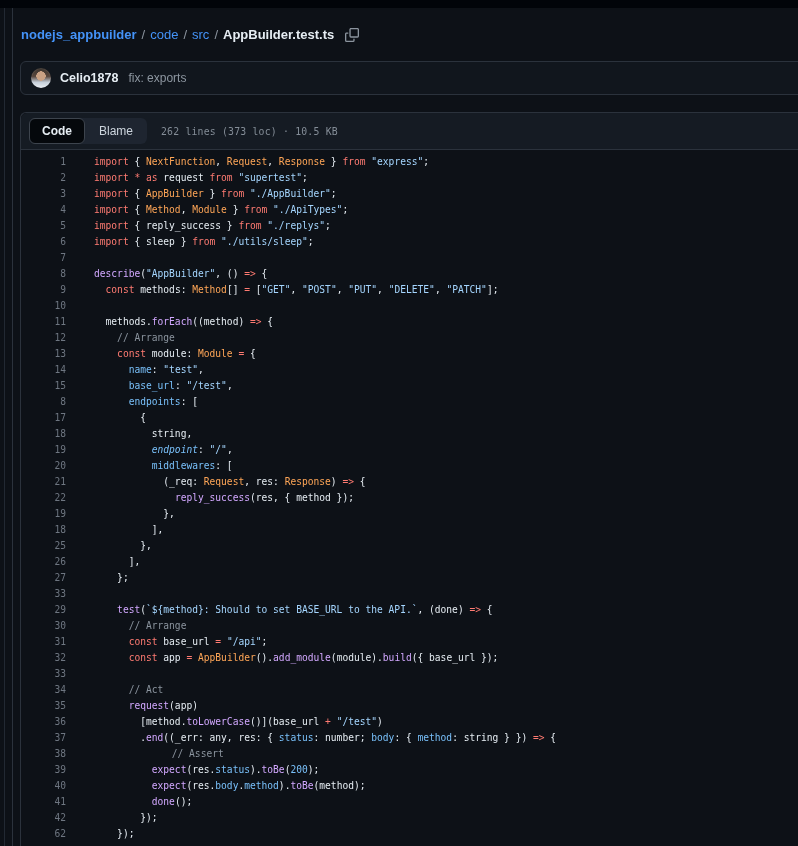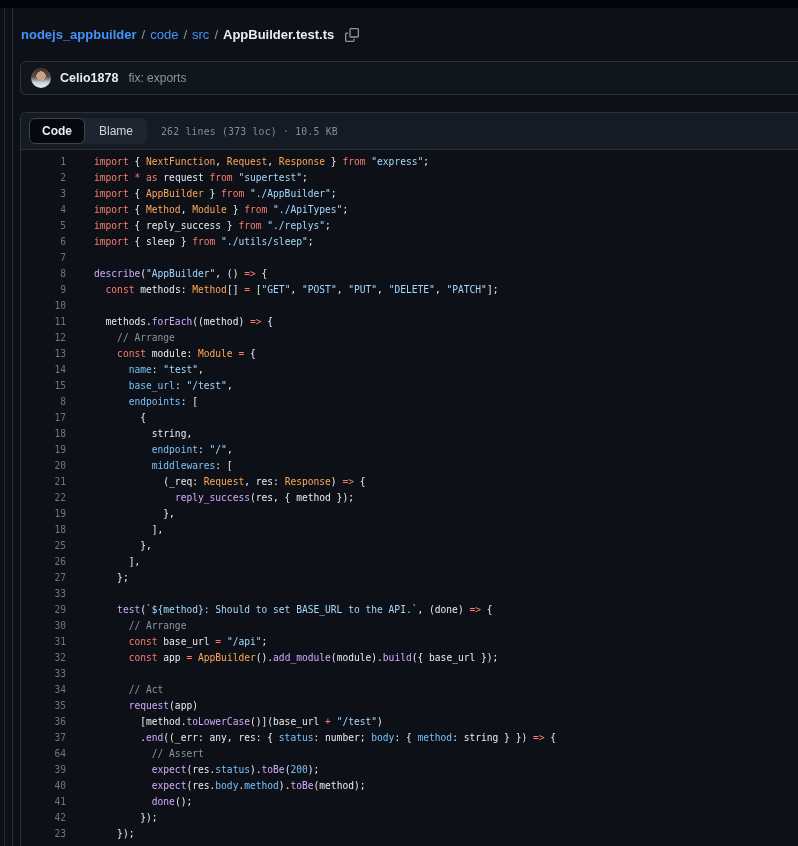--- a/index.html
+++ b/index.html
@@ -105,39 +105,39 @@
       <div class="code-row"><span class="ln">9</span><span class="cl"><span style="color: rgb(230, 237, 243);">  </span><span style="color: rgb(255, 123, 114);">const</span><span style="color: rgb(230, 237, 243);"> methods: </span><span style="color: rgb(255, 166, 87);">Method</span><span style="color: rgb(230, 237, 243);">[] </span><span style="color: rgb(255, 123, 114);">=</span><span style="color: rgb(230, 237, 243);"> [</span><span style="color: rgb(165, 214, 255);">"GET"</span><span style="color: rgb(230, 237, 243);">, </span><span style="color: rgb(165, 214, 255);">"POST"</span><span style="color: rgb(230, 237, 243);">, </span><span style="color: rgb(165, 214, 255);">"PUT"</span><span style="color: rgb(230, 237, 243);">, </span><span style="color: rgb(165, 214, 255);">"DELETE"</span><span style="color: rgb(230, 237, 243);">, </span><span style="color: rgb(165, 214, 255);">"PATCH"</span><span style="color: rgb(230, 237, 243);">];</span></span></div>
       <div class="code-row"><span class="ln">10</span><span class="cl"></span></div>
       <div class="code-row"><span class="ln">11</span><span class="cl"><span style="color: rgb(230, 237, 243);">  methods.</span><span style="color: rgb(210, 168, 255);">forEach</span><span style="color: rgb(230, 237, 243);">((method) </span><span style="color: rgb(255, 123, 114);">=&gt;</span><span style="color: rgb(230, 237, 243);"> {</span></span></div>
       <div class="code-row"><span class="ln">12</span><span class="cl"><span style="color: rgb(230, 237, 243);">    </span><span style="color: rgb(139, 148, 158);">// Arrange</span></span></div>
       <div class="code-row"><span class="ln">13</span><span class="cl"><span style="color: rgb(230, 237, 243);">    </span><span style="color: rgb(255, 123, 114);">const</span><span style="color: rgb(230, 237, 243);"> module: </span><span style="color: rgb(255, 166, 87);">Module</span><span style="color: rgb(230, 237, 243);"> </span><span style="color: rgb(255, 123, 114);">=</span><span style="color: rgb(230, 237, 243);"> {</span></span></div>
       <div class="code-row"><span class="ln">14</span><span class="cl"><span style="color: rgb(230, 237, 243);">      </span><span style="color: rgb(121, 192, 250);">name</span><span style="color: rgb(230, 237, 243);">: </span><span style="color: rgb(165, 214, 255);">"test"</span><span style="color: rgb(230, 237, 243);">,</span></span></div>
       <div class="code-row"><span class="ln">15</span><span class="cl"><span style="color: rgb(230, 237, 243);">      </span><span style="color: rgb(121, 192, 250);">base_url</span><span style="color: rgb(230, 237, 243);">: </span><span style="color: rgb(165, 214, 255);">"/test"</span><span style="color: rgb(230, 237, 243);">,</span></span></div>
       <div class="code-row"><span class="ln">8</span><span class="cl"><span style="color: rgb(230, 237, 243);">      </span><span style="color: rgb(121, 192, 250);">endpoints</span><span style="color: rgb(230, 237, 243);">: [</span></span></div>
       <div class="code-row"><span class="ln">17</span><span class="cl"><span style="color: rgb(230, 237, 243);">        {</span></span></div>
       <div class="code-row"><span class="ln">18</span><span class="cl"><span style="color: rgb(230, 237, 243);">          string,</span></span></div>
-      <div class="code-row"><span class="ln">19</span><span class="cl"><span style="color: rgb(230, 237, 243);">          </span><span style="color: rgb(121, 192, 250);">endpoint</span><span style="color: rgb(230, 237, 243);">: </span><span style="color: rgb(165, 214, 255);">"/"</span><span style="color: rgb(230, 237, 243);">,</span></span></div>
+      <div class="code-row"><span class="ln">19</span><span class="cl"><span style="color: rgb(230, 237, 243);">          </span><span style="color: rgb(121, 192, 250); font-style: italic;">endpoint</span><span style="color: rgb(230, 237, 243);">: </span><span style="color: rgb(165, 214, 255);">"/"</span><span style="color: rgb(230, 237, 243);">,</span></span></div>
       <div class="code-row"><span class="ln">20</span><span class="cl"><span style="color: rgb(230, 237, 243);">          </span><span style="color: rgb(121, 192, 250);">middlewares</span><span style="color: rgb(230, 237, 243);">: [</span></span></div>
       <div class="code-row"><span class="ln">21</span><span class="cl"><span style="color: rgb(230, 237, 243);">            (_req: </span><span style="color: rgb(255, 166, 87);">Request</span><span style="color: rgb(230, 237, 243);">, res: </span><span style="color: rgb(255, 166, 87);">Response</span><span style="color: rgb(230, 237, 243);">) </span><span style="color: rgb(255, 123, 114);">=&gt;</span><span style="color: rgb(230, 237, 243);"> {</span></span></div>
       <div class="code-row"><span class="ln">22</span><span class="cl"><span style="color: rgb(230, 237, 243);">              </span><span style="color: rgb(210, 168, 255);">reply_success</span><span style="color: rgb(230, 237, 243);">(res, { method });</span></span></div>
       <div class="code-row"><span class="ln">19</span><span class="cl"><span style="color: rgb(230, 237, 243);">            },</span></span></div>
       <div class="code-row"><span class="ln">18</span><span class="cl"><span style="color: rgb(230, 237, 243);">          ],</span></span></div>
       <div class="code-row"><span class="ln">25</span><span class="cl"><span style="color: rgb(230, 237, 243);">        },</span></span></div>
       <div class="code-row"><span class="ln">26</span><span class="cl"><span style="color: rgb(230, 237, 243);">      ],</span></span></div>
       <div class="code-row"><span class="ln">27</span><span class="cl"><span style="color: rgb(230, 237, 243);">    };</span></span></div>
       <div class="code-row"><span class="ln">33</span><span class="cl"></span></div>
       <div class="code-row"><span class="ln">29</span><span class="cl"><span style="color: rgb(230, 237, 243);">    </span><span style="color: rgb(210, 168, 255);">test</span><span style="color: rgb(230, 237, 243);">(</span><span style="color: rgb(165, 214, 255);">`${method}: Should to set BASE_URL to the API.`</span><span style="color: rgb(230, 237, 243);">, (done) </span><span style="color: rgb(255, 123, 114);">=&gt;</span><span style="color: rgb(230, 237, 243);"> {</span></span></div>
       <div class="code-row"><span class="ln">30</span><span class="cl"><span style="color: rgb(230, 237, 243);">      </span><span style="color: rgb(139, 148, 158);">// Arrange</span></span></div>
       <div class="code-row"><span class="ln">31</span><span class="cl"><span style="color: rgb(230, 237, 243);">      </span><span style="color: rgb(255, 123, 114);">const</span><span style="color: rgb(230, 237, 243);"> base_url </span><span style="color: rgb(255, 123, 114);">=</span><span style="color: rgb(230, 237, 243);"> </span><span style="color: rgb(165, 214, 255);">"/api"</span><span style="color: rgb(230, 237, 243);">;</span></span></div>
       <div class="code-row"><span class="ln">32</span><span class="cl"><span style="color: rgb(230, 237, 243);">      </span><span style="color: rgb(255, 123, 114);">const</span><span style="color: rgb(230, 237, 243);"> app </span><span style="color: rgb(255, 123, 114);">=</span><span style="color: rgb(230, 237, 243);"> </span><span style="color: rgb(255, 166, 87);">AppBuilder</span><span style="color: rgb(230, 237, 243);">().</span><span style="color: rgb(210, 168, 255);">add_module</span><span style="color: rgb(230, 237, 243);">(module).</span><span style="color: rgb(210, 168, 255);">build</span><span style="color: rgb(230, 237, 243);">({ base_url });</span></span></div>
       <div class="code-row"><span class="ln">33</span><span class="cl"></span></div>
       <div class="code-row"><span class="ln">34</span><span class="cl"><span style="color: rgb(230, 237, 243);">      </span><span style="color: rgb(139, 148, 158);">// Act</span></span></div>
       <div class="code-row"><span class="ln">35</span><span class="cl"><span style="color: rgb(230, 237, 243);">      </span><span style="color: rgb(210, 168, 255);">request</span><span style="color: rgb(230, 237, 243);">(app)</span></span></div>
       <div class="code-row"><span class="ln">36</span><span class="cl"><span style="color: rgb(230, 237, 243);">        [method.</span><span style="color: rgb(210, 168, 255);">toLowerCase</span><span style="color: rgb(230, 237, 243);">()](base_url </span><span style="color: rgb(255, 123, 114);">+</span><span style="color: rgb(230, 237, 243);"> </span><span style="color: rgb(165, 214, 255);">"/test"</span><span style="color: rgb(230, 237, 243);">)</span></span></div>
       <div class="code-row"><span class="ln">37</span><span class="cl"><span style="color: rgb(230, 237, 243);">        .</span><span style="color: rgb(210, 168, 255);">end</span><span style="color: rgb(230, 237, 243);">((_err: any, res: { </span><span style="color: rgb(121, 192, 250);">status</span><span style="color: rgb(230, 237, 243);">: number; </span><span style="color: rgb(121, 192, 250);">body</span><span style="color: rgb(230, 237, 243);">: { </span><span style="color: rgb(121, 192, 250);">method</span><span style="color: rgb(230, 237, 243);">: string } }) </span><span style="color: rgb(255, 123, 114);">=&gt;</span><span style="color: rgb(230, 237, 243);"> {</span></span></div>
-      <div class="code-row"><span class="ln">64</span><span class="cl"><span style="color: rgb(230, 237, 243);">          </span><span style="color: rgb(139, 148, 158);">// Assert</span></span></div>
+      <div class="code-row"><span class="ln">38</span><span class="cl"><span style="color: rgb(230, 237, 243);">          </span><span style="color: rgb(139, 148, 158); margin-left: 20px;">// Assert</span></span></div>
       <div class="code-row"><span class="ln">39</span><span class="cl"><span style="color: rgb(230, 237, 243);">          </span><span style="color: rgb(210, 168, 255);">expect</span><span style="color: rgb(230, 237, 243);">(res.</span><span style="color: rgb(121, 192, 250);">status</span><span style="color: rgb(230, 237, 243);">).</span><span style="color: rgb(210, 168, 255);">toBe</span><span style="color: rgb(230, 237, 243);">(</span><span style="color: rgb(121, 192, 250);">200</span><span style="color: rgb(230, 237, 243);">);</span></span></div>
       <div class="code-row"><span class="ln">40</span><span class="cl"><span style="color: rgb(230, 237, 243);">          </span><span style="color: rgb(210, 168, 255);">expect</span><span style="color: rgb(230, 237, 243);">(res.</span><span style="color: rgb(121, 192, 250);">body</span><span style="color: rgb(230, 237, 243);">.</span><span style="color: rgb(121, 192, 250);">method</span><span style="color: rgb(230, 237, 243);">).</span><span style="color: rgb(210, 168, 255);">toBe</span><span style="color: rgb(230, 237, 243);">(method);</span></span></div>
       <div class="code-row"><span class="ln">41</span><span class="cl"><span style="color: rgb(230, 237, 243);">          </span><span style="color: rgb(210, 168, 255);">done</span><span style="color: rgb(230, 237, 243);">();</span></span></div>
       <div class="code-row"><span class="ln">42</span><span class="cl"><span style="color: rgb(230, 237, 243);">        });</span></span></div>
-      <div class="code-row"><span class="ln">23</span><span class="cl"><span style="color: rgb(230, 237, 243);">    });</span></span></div>
+      <div class="code-row"><span class="ln">62</span><span class="cl"><span style="color: rgb(230, 237, 243);">    });</span></span></div>
     </div>
 </div>
 
 </body></html>

